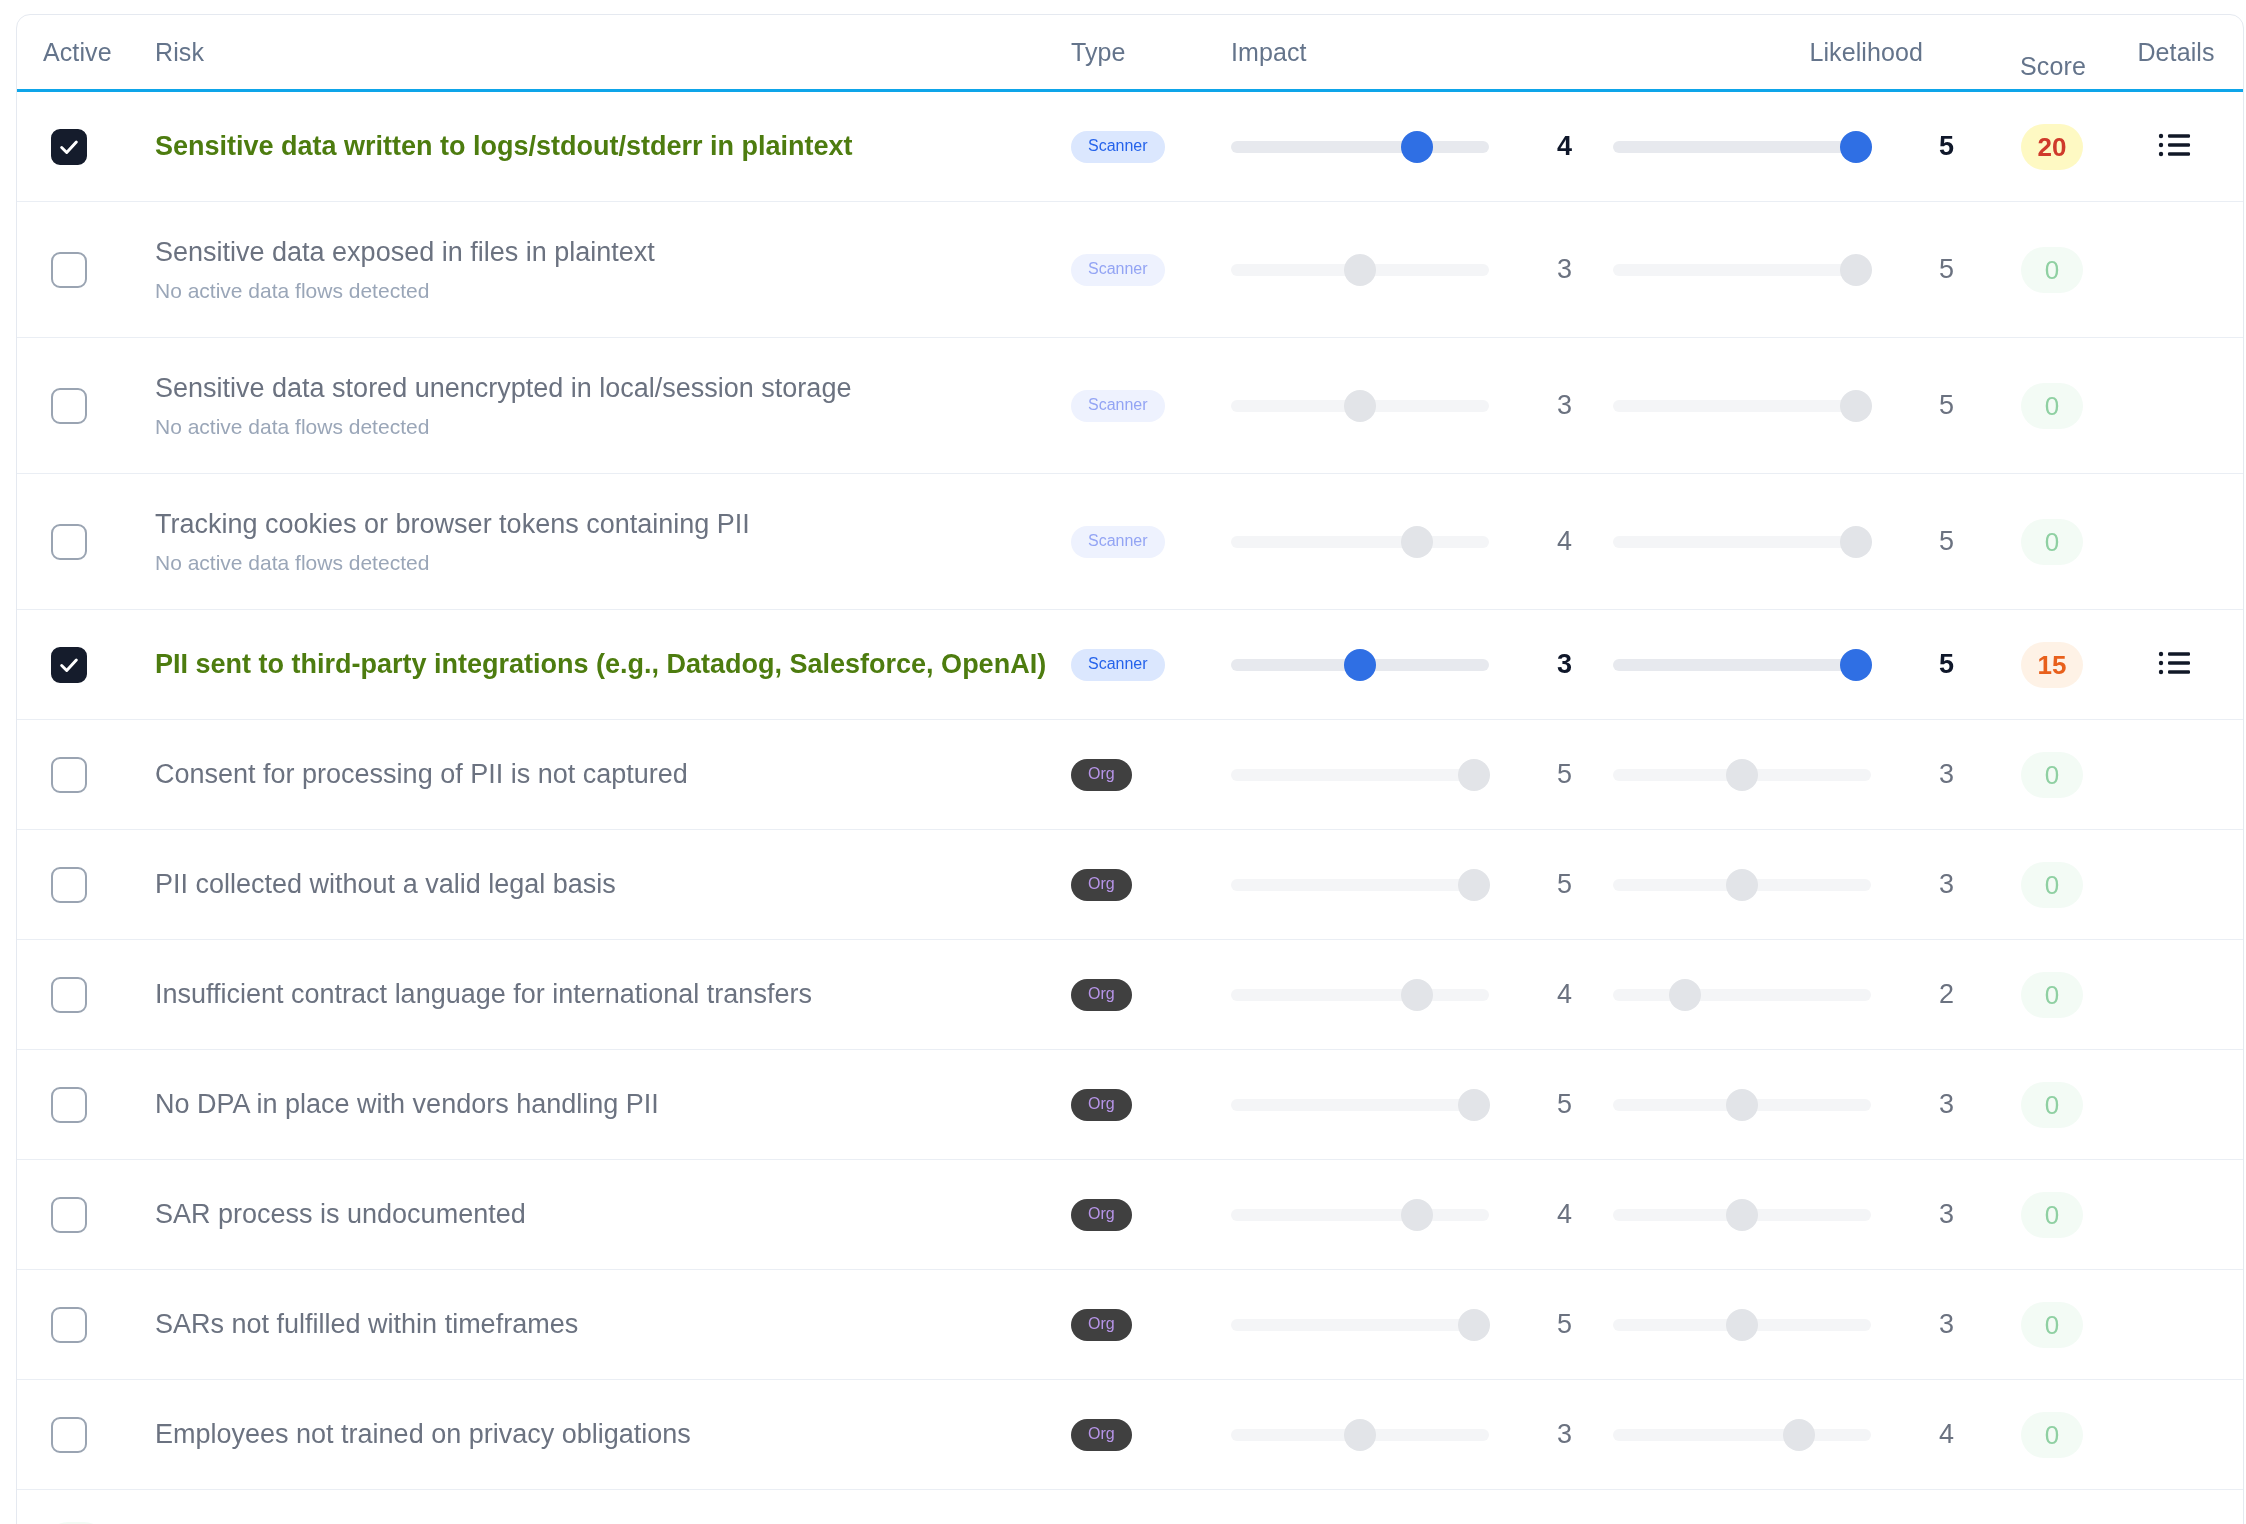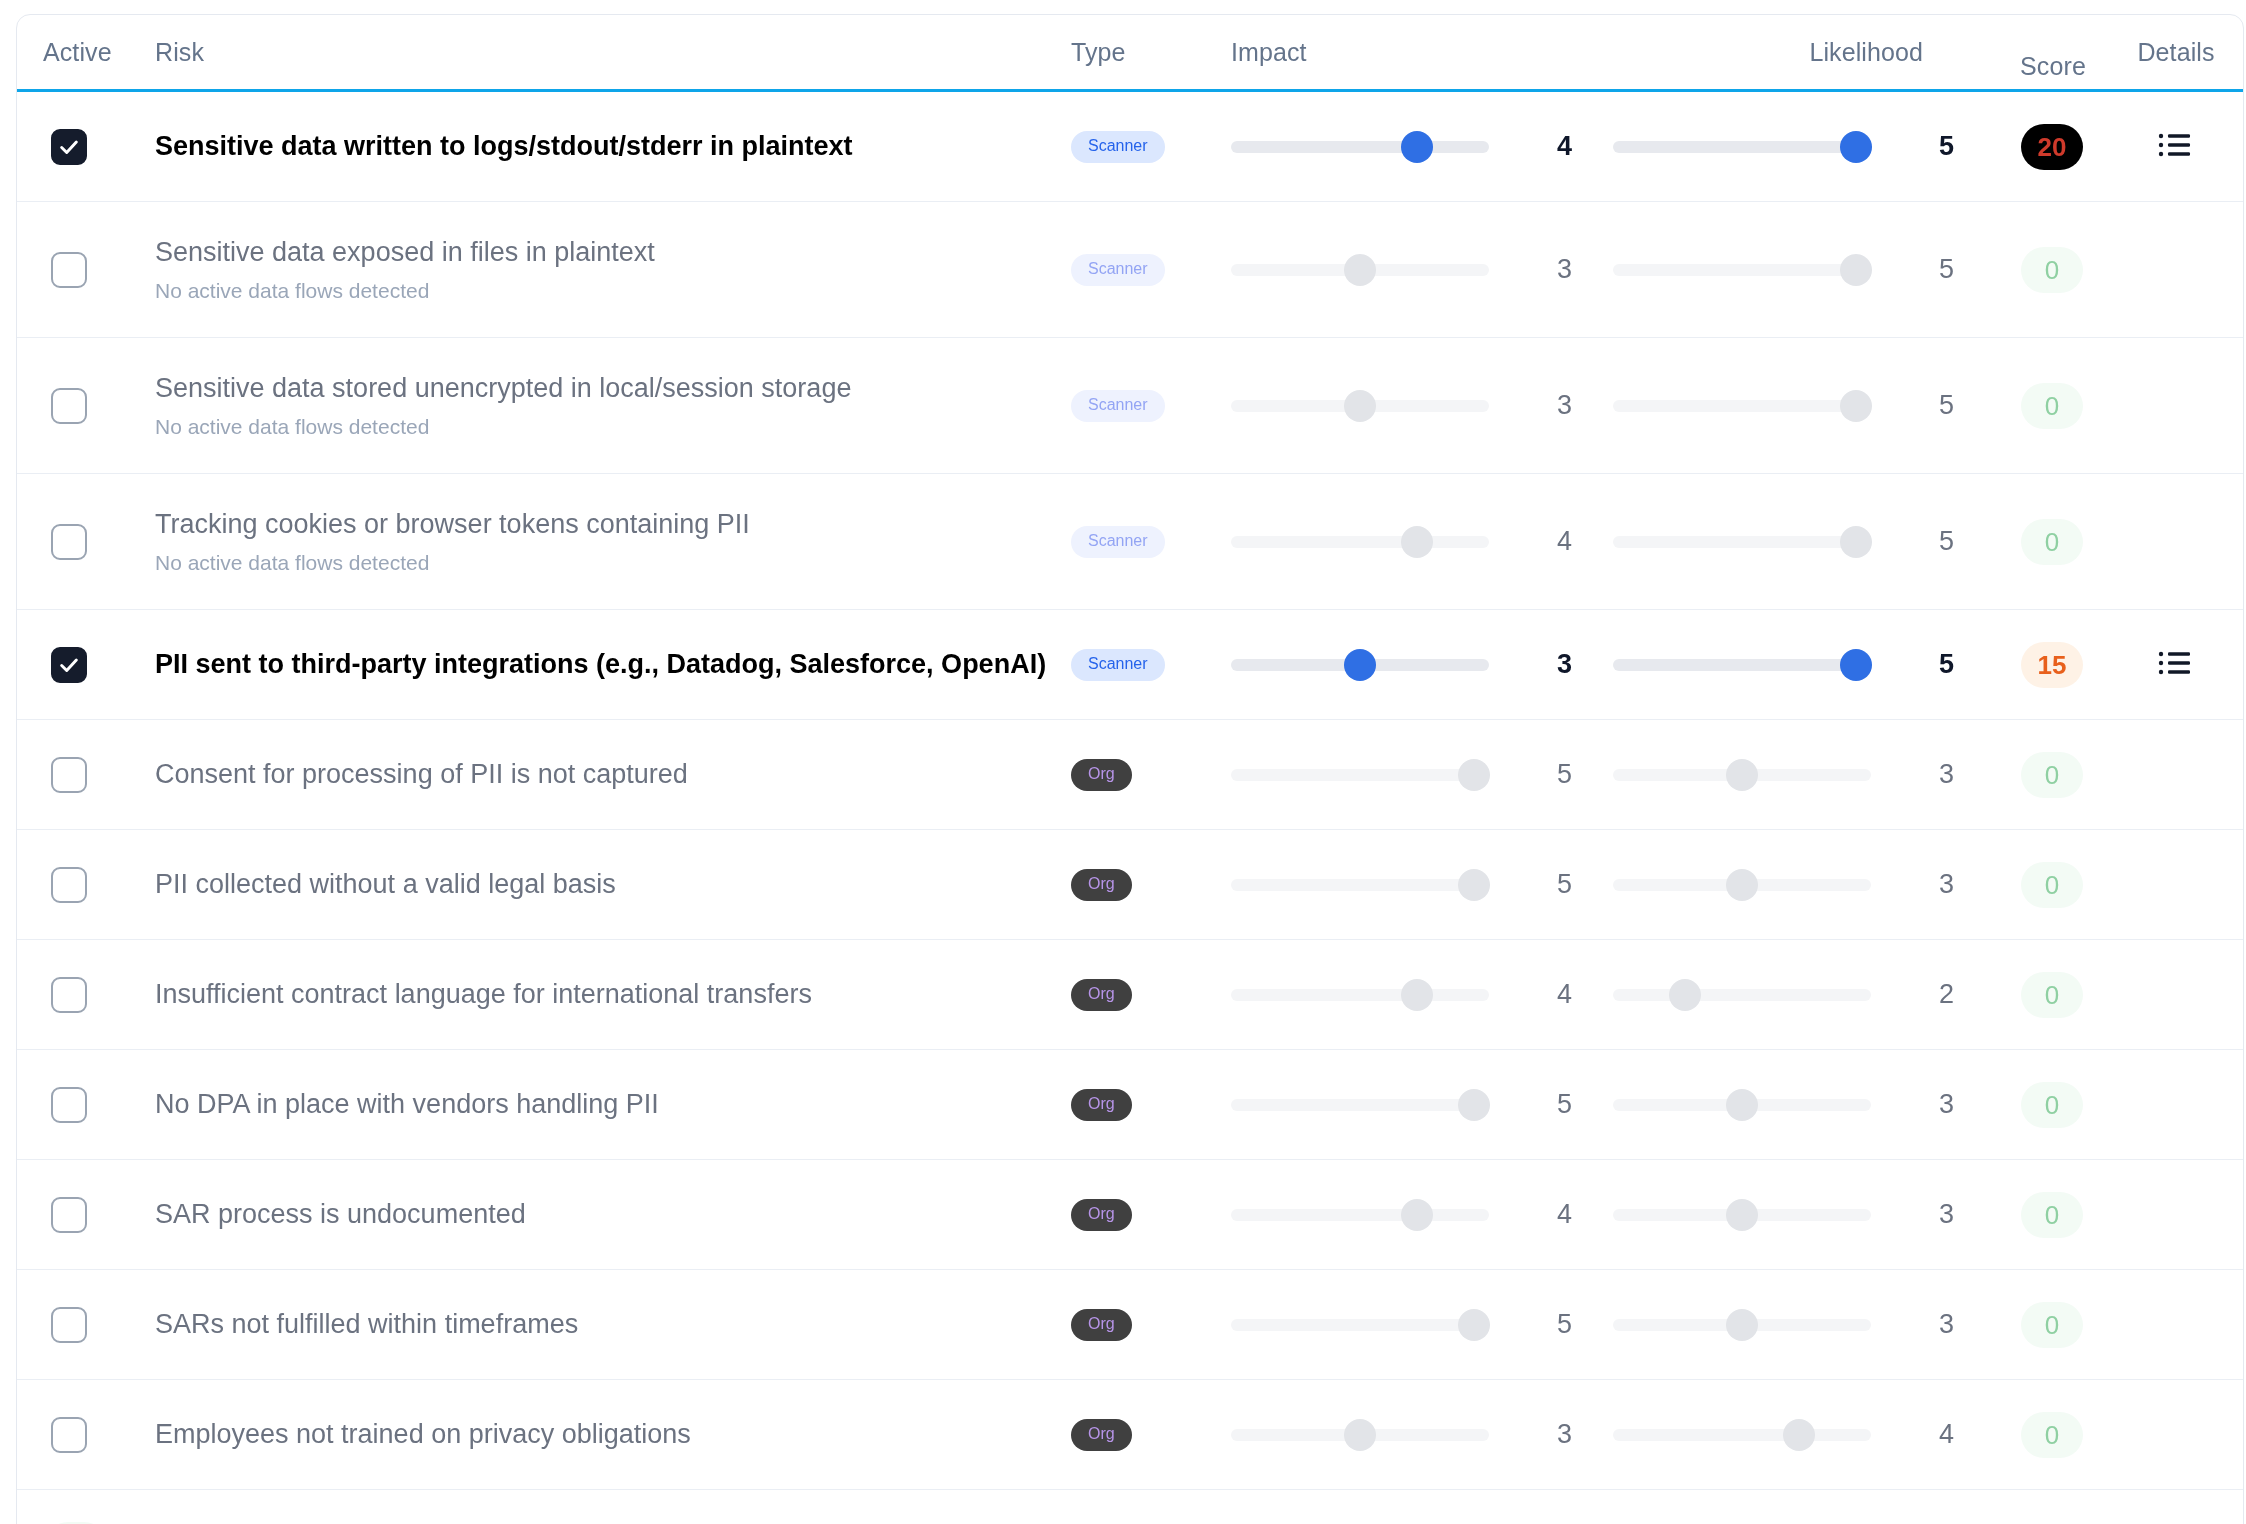--- a/index.html
+++ b/index.html
@@ -79,21 +79,21 @@
   .checkbox.on .tick { display: block; }
   
   .cell-risk { padding-left: 4px; padding-right: 20px; }
   .risk-title {
     font-size: 27px;
     color: #6b7280;
     line-height: 1.25;
     font-weight: 400;
   }
   .row.on .risk-title {
-    color: #000000;
+    color: #4d7c0f;
     font-weight: 700;
   }
   .risk-sub {
     font-size: 21px;
     color: #9aa6b8;
     margin-top: 9px;
     line-height: 1.2;
   }
   
   .cell-type { }
@@ -141,21 +141,21 @@
   .score {
     min-width: 62px;
     padding: 10px 16px;
     border-radius: 999px;
     font-size: 26px;
     text-align: center;
     line-height: 1;
     font-weight: 400;
   }
   .score.zero { color: #8fd0a2; background: #f3fbf5; }
-  .score.red  { color: #cf3a2b; background: #000000; font-weight: 700; }
+  .score.red  { color: #cf3a2b; background: #fef9c3; font-weight: 700; }
   .score.amber{ color: #e8601c; background: #fef2e6; font-weight: 700; }
   
   .cell-details { display: flex; justify-content: center; padding-right: 20px; }
   .list-icon { cursor: pointer; }
   .list-icon.hidden { visibility: hidden; }
 </style>
 </head>
 <body>
 
 <div class="card">

